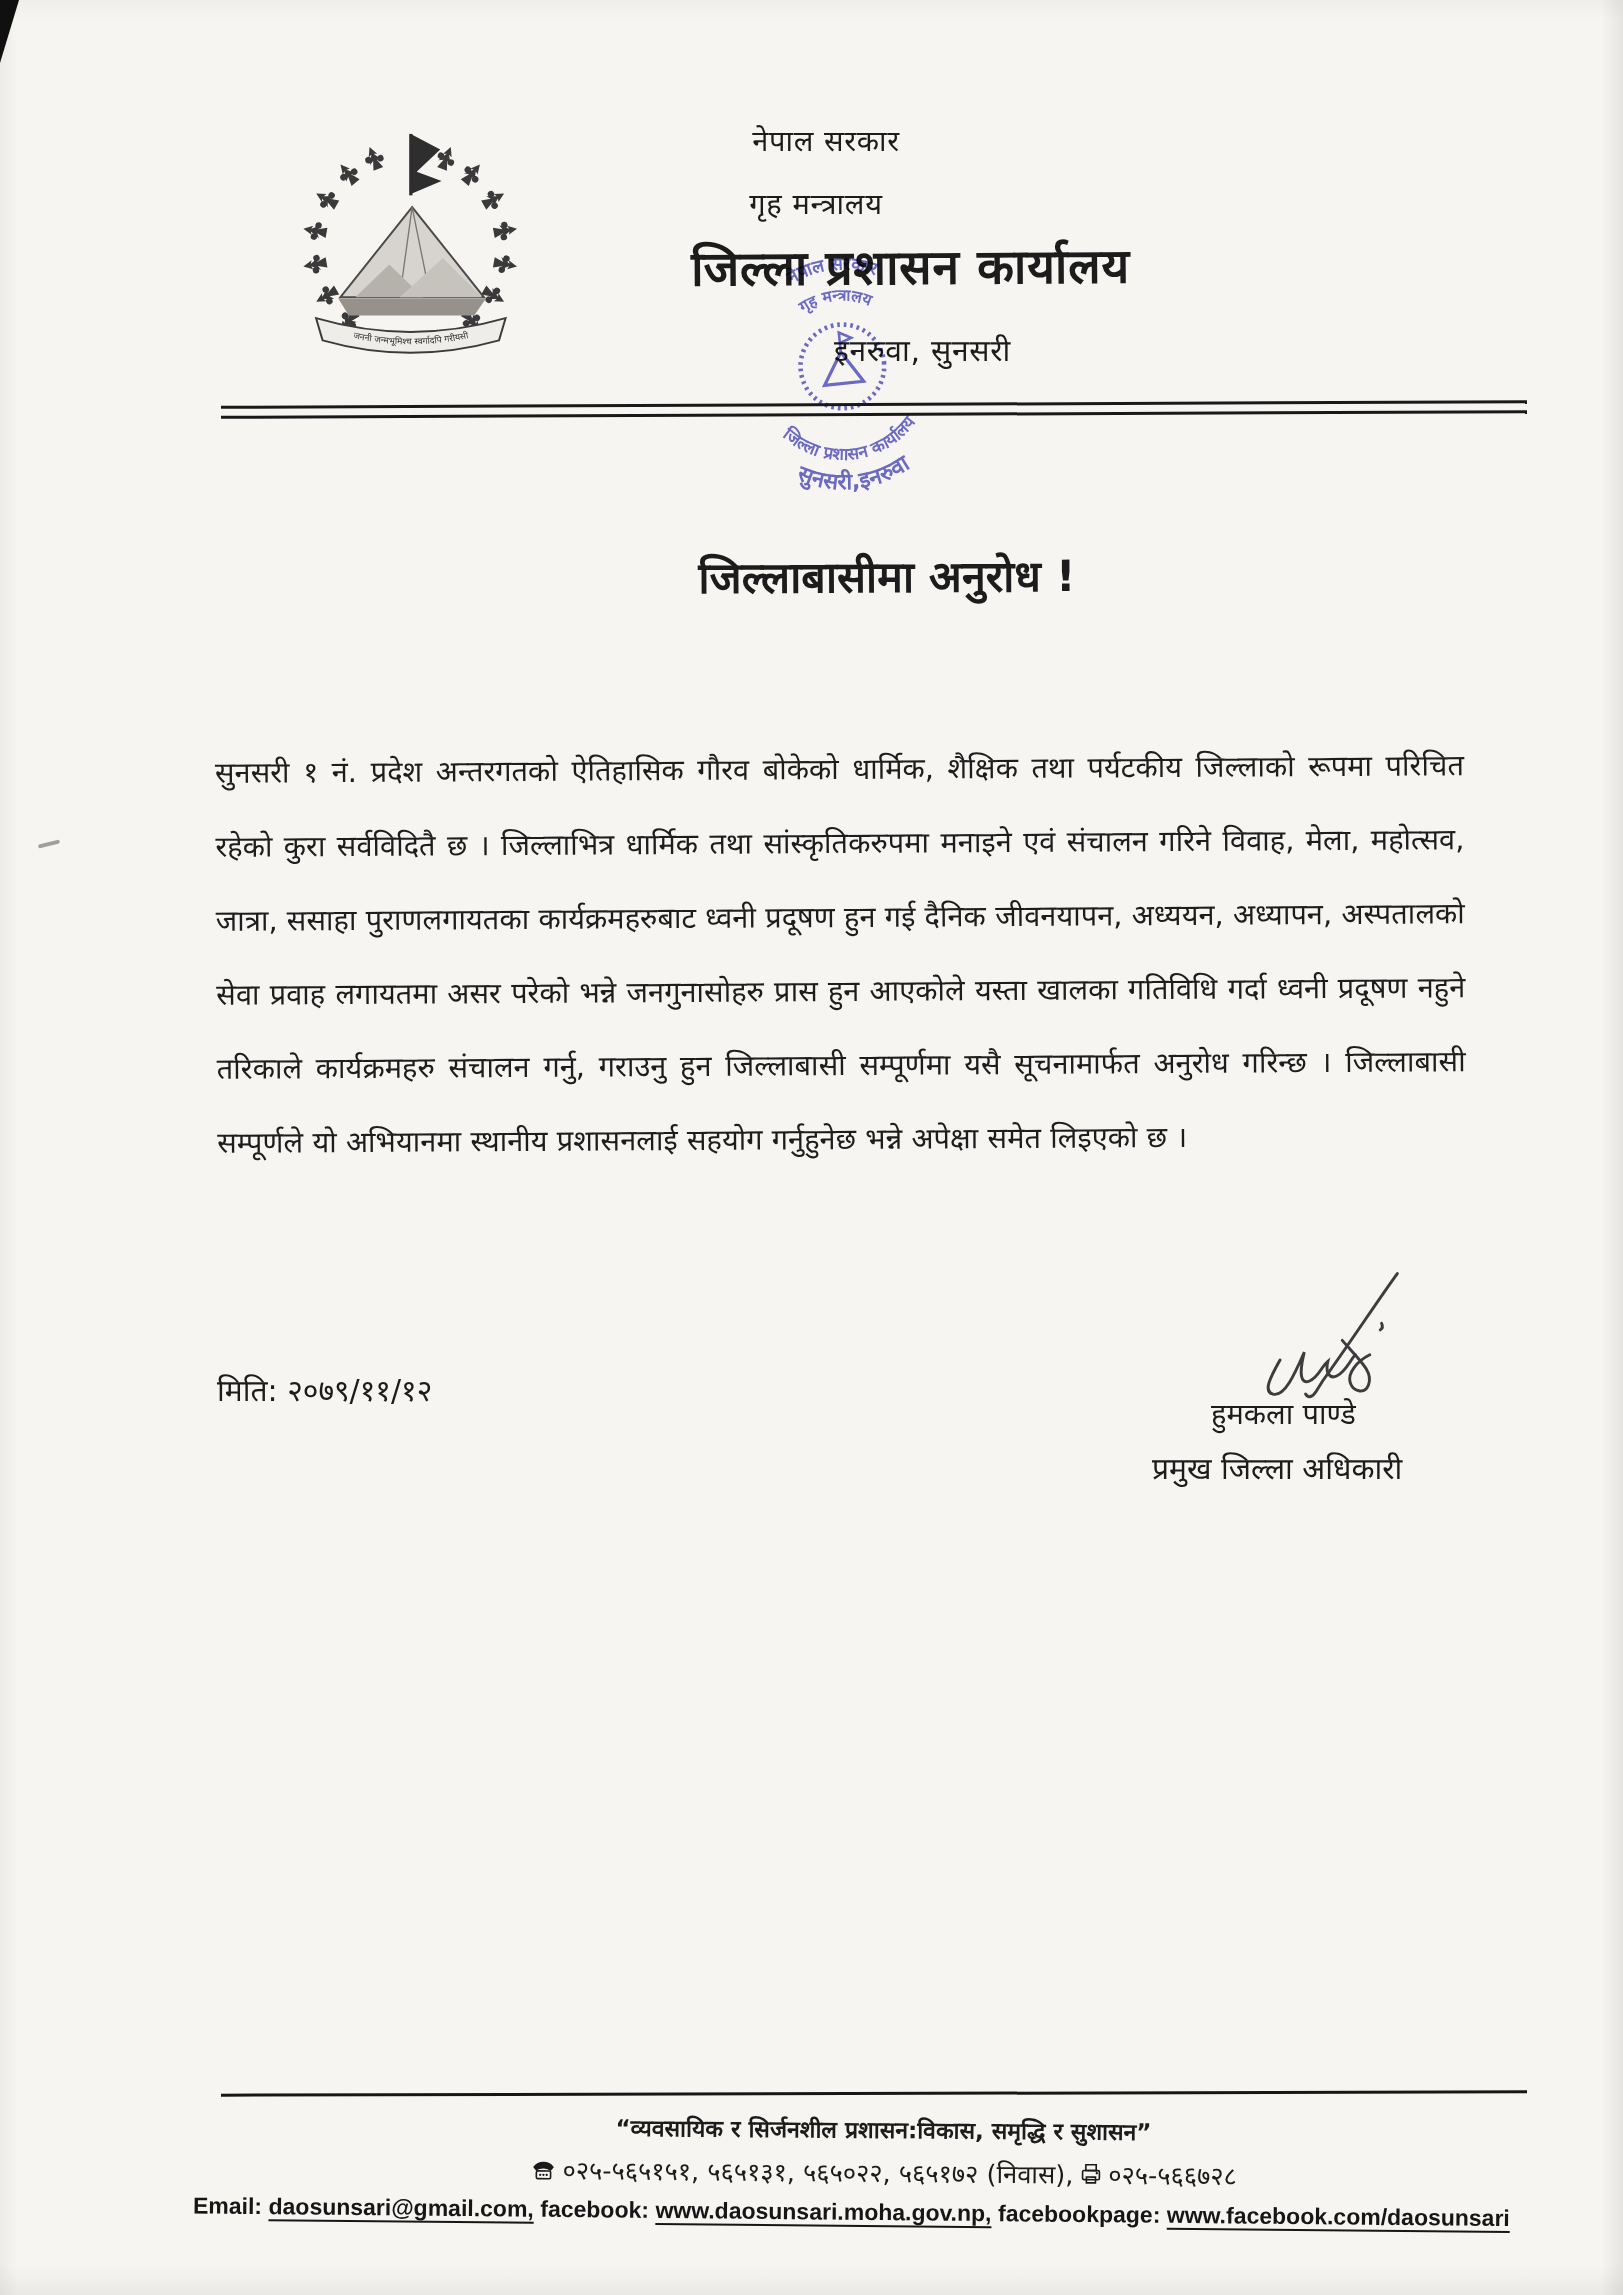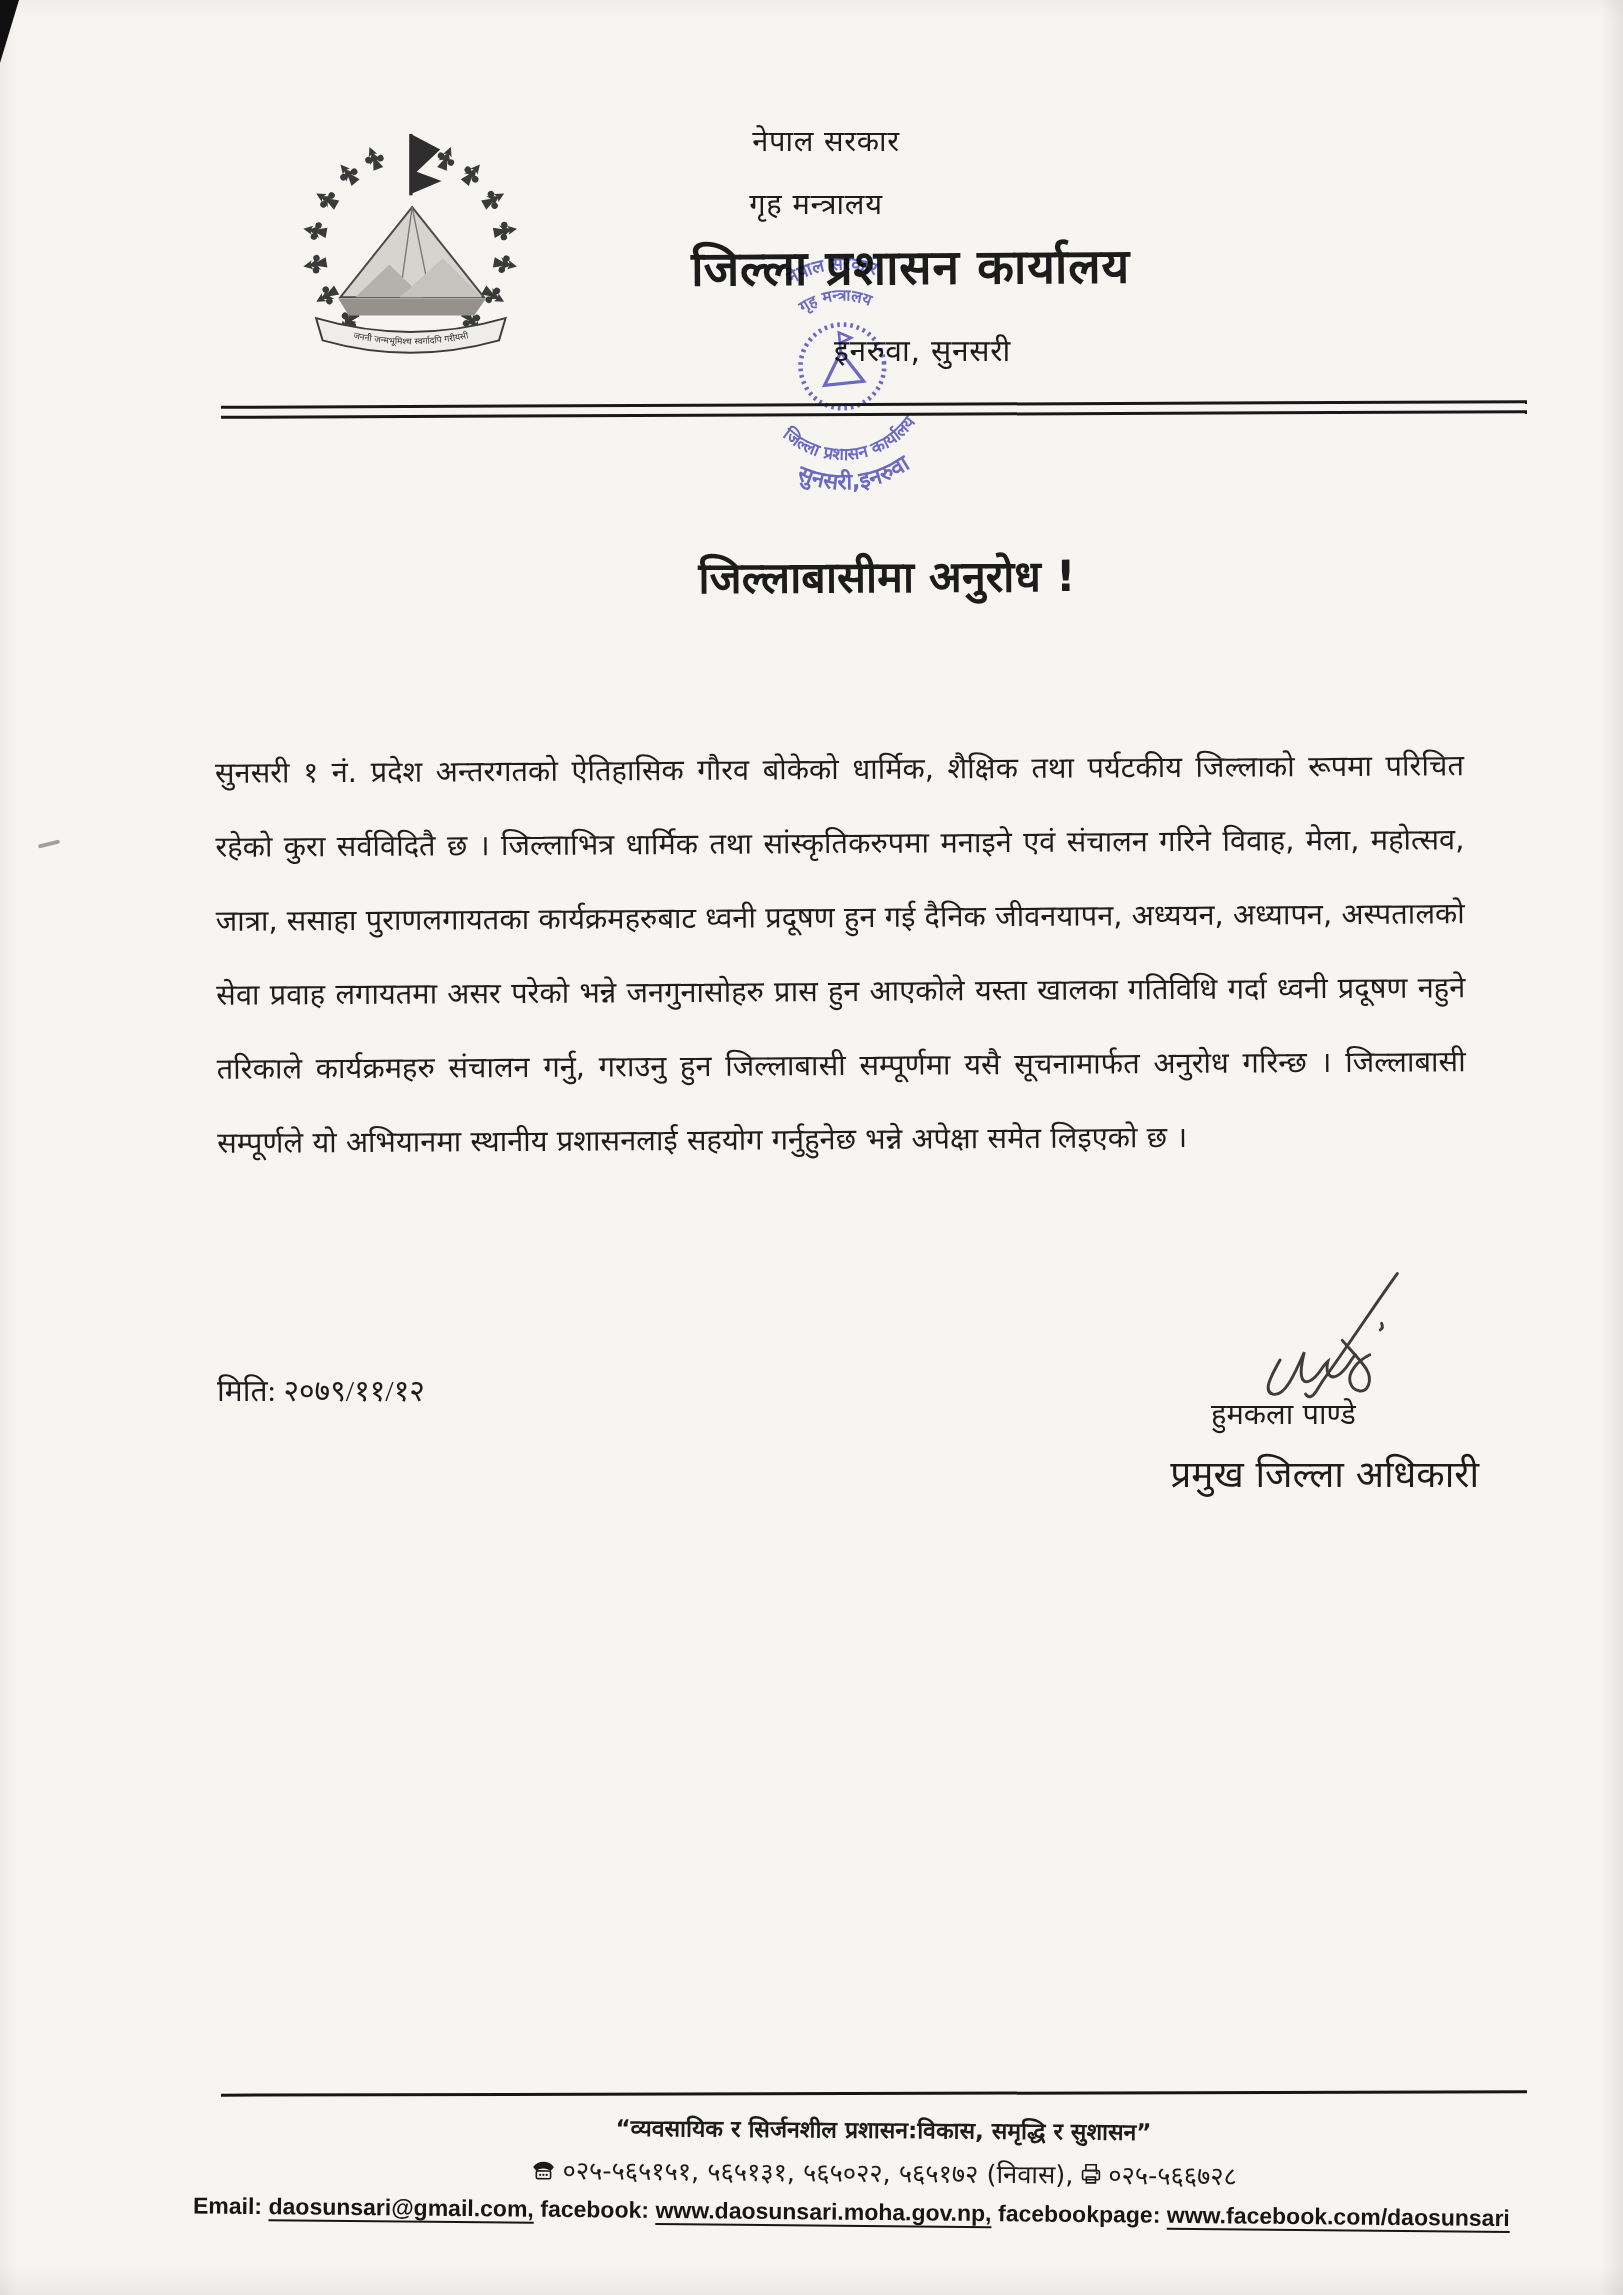--- a/index.html
+++ b/index.html
@@ -19,24 +19,24 @@
   .smudge{left:38px;top:842px;width:22px;height:3.9px;background:#8a8a8a;border-radius:2px;transform:rotate(-14deg);opacity:.8;}
   .hdr{text-align:center;letter-spacing:0.7px;}
   .hdr.gov{left:695px;top:120px;width:262px;font-size:29px;}
   .hdr.ministry{left:685px;top:183px;width:262px;font-size:29px;}
   .hdr.office{left:583px;top:233px;width:655px;font-size:48px;font-weight:bold;transform:rotate(-.4deg);}
   .hdr.location{left:759px;top:329px;width:327px;font-size:30px;}
   .double-rule{left:221px;top:403px;width:1306px;height:7.2px;border-top:3.3px solid #191919;border-bottom:3.3px solid #191919;transform:rotate(-.25deg);}
   .stamp{left:713px;top:237px;mix-blend-mode:multiply;opacity:.82;transform:rotate(-6deg);}
   .doc-title{left:622px;top:546px;width:530px;text-align:center;font-size:43px;font-weight:bold;transform:rotate(-.3deg);white-space:nowrap;}
   .body-text{left:216px;top:732px;width:1249px;font-size:29px;line-height:74px;text-align:justify;transform:rotate(-.35deg);color:#1d1d1d;}
-  .date-line{left:217px;top:1369px;font-size:30px;font-family:Liberation Serif, serif;}
+  .date-line{left:217px;top:1369px;font-size:30px;}
   .signature{left:1244px;top:1263px;}
   .sig-name{left:1211px;top:1393px;width:262px;text-align:left;font-size:29px;}
-  .sig-title{left:1152px;top:1447px;width:327px;text-align:right;font-size:37px;}
+  .sig-title{left:1152px;top:1447px;width:327px;text-align:left;font-size:30px;}
   .footer-rule{left:221px;top:2092px;width:1306px;height:3.3px;background:#161616;transform:rotate(-.15deg);}
   .slogan{left:445px;top:2113px;width:877px;text-align:center;font-size:23px;font-weight:600;transform:rotate(.45deg);}
   .phones{left:367px;top:2155px;width:1034px;display:flex;align-items:center;justify-content:center;gap:6.5px;font-size:25.5px;transform:rotate(.5deg);white-space:nowrap;}
   .phones svg{flex:0 0 auto;}
   .contact{left:193px;top:2199px;width:1361px;font-size:23px;font-weight:bold;font-family:"Liberation Sans",sans-serif;transform:rotate(.55deg);white-space:nowrap;color:#161616;}
   .contact .u{text-decoration:underline;text-underline-offset:4.6px;text-decoration-thickness:2px;}
   .contact span{margin-right:6.5px;}
 </style>
 </head>
 <body>

